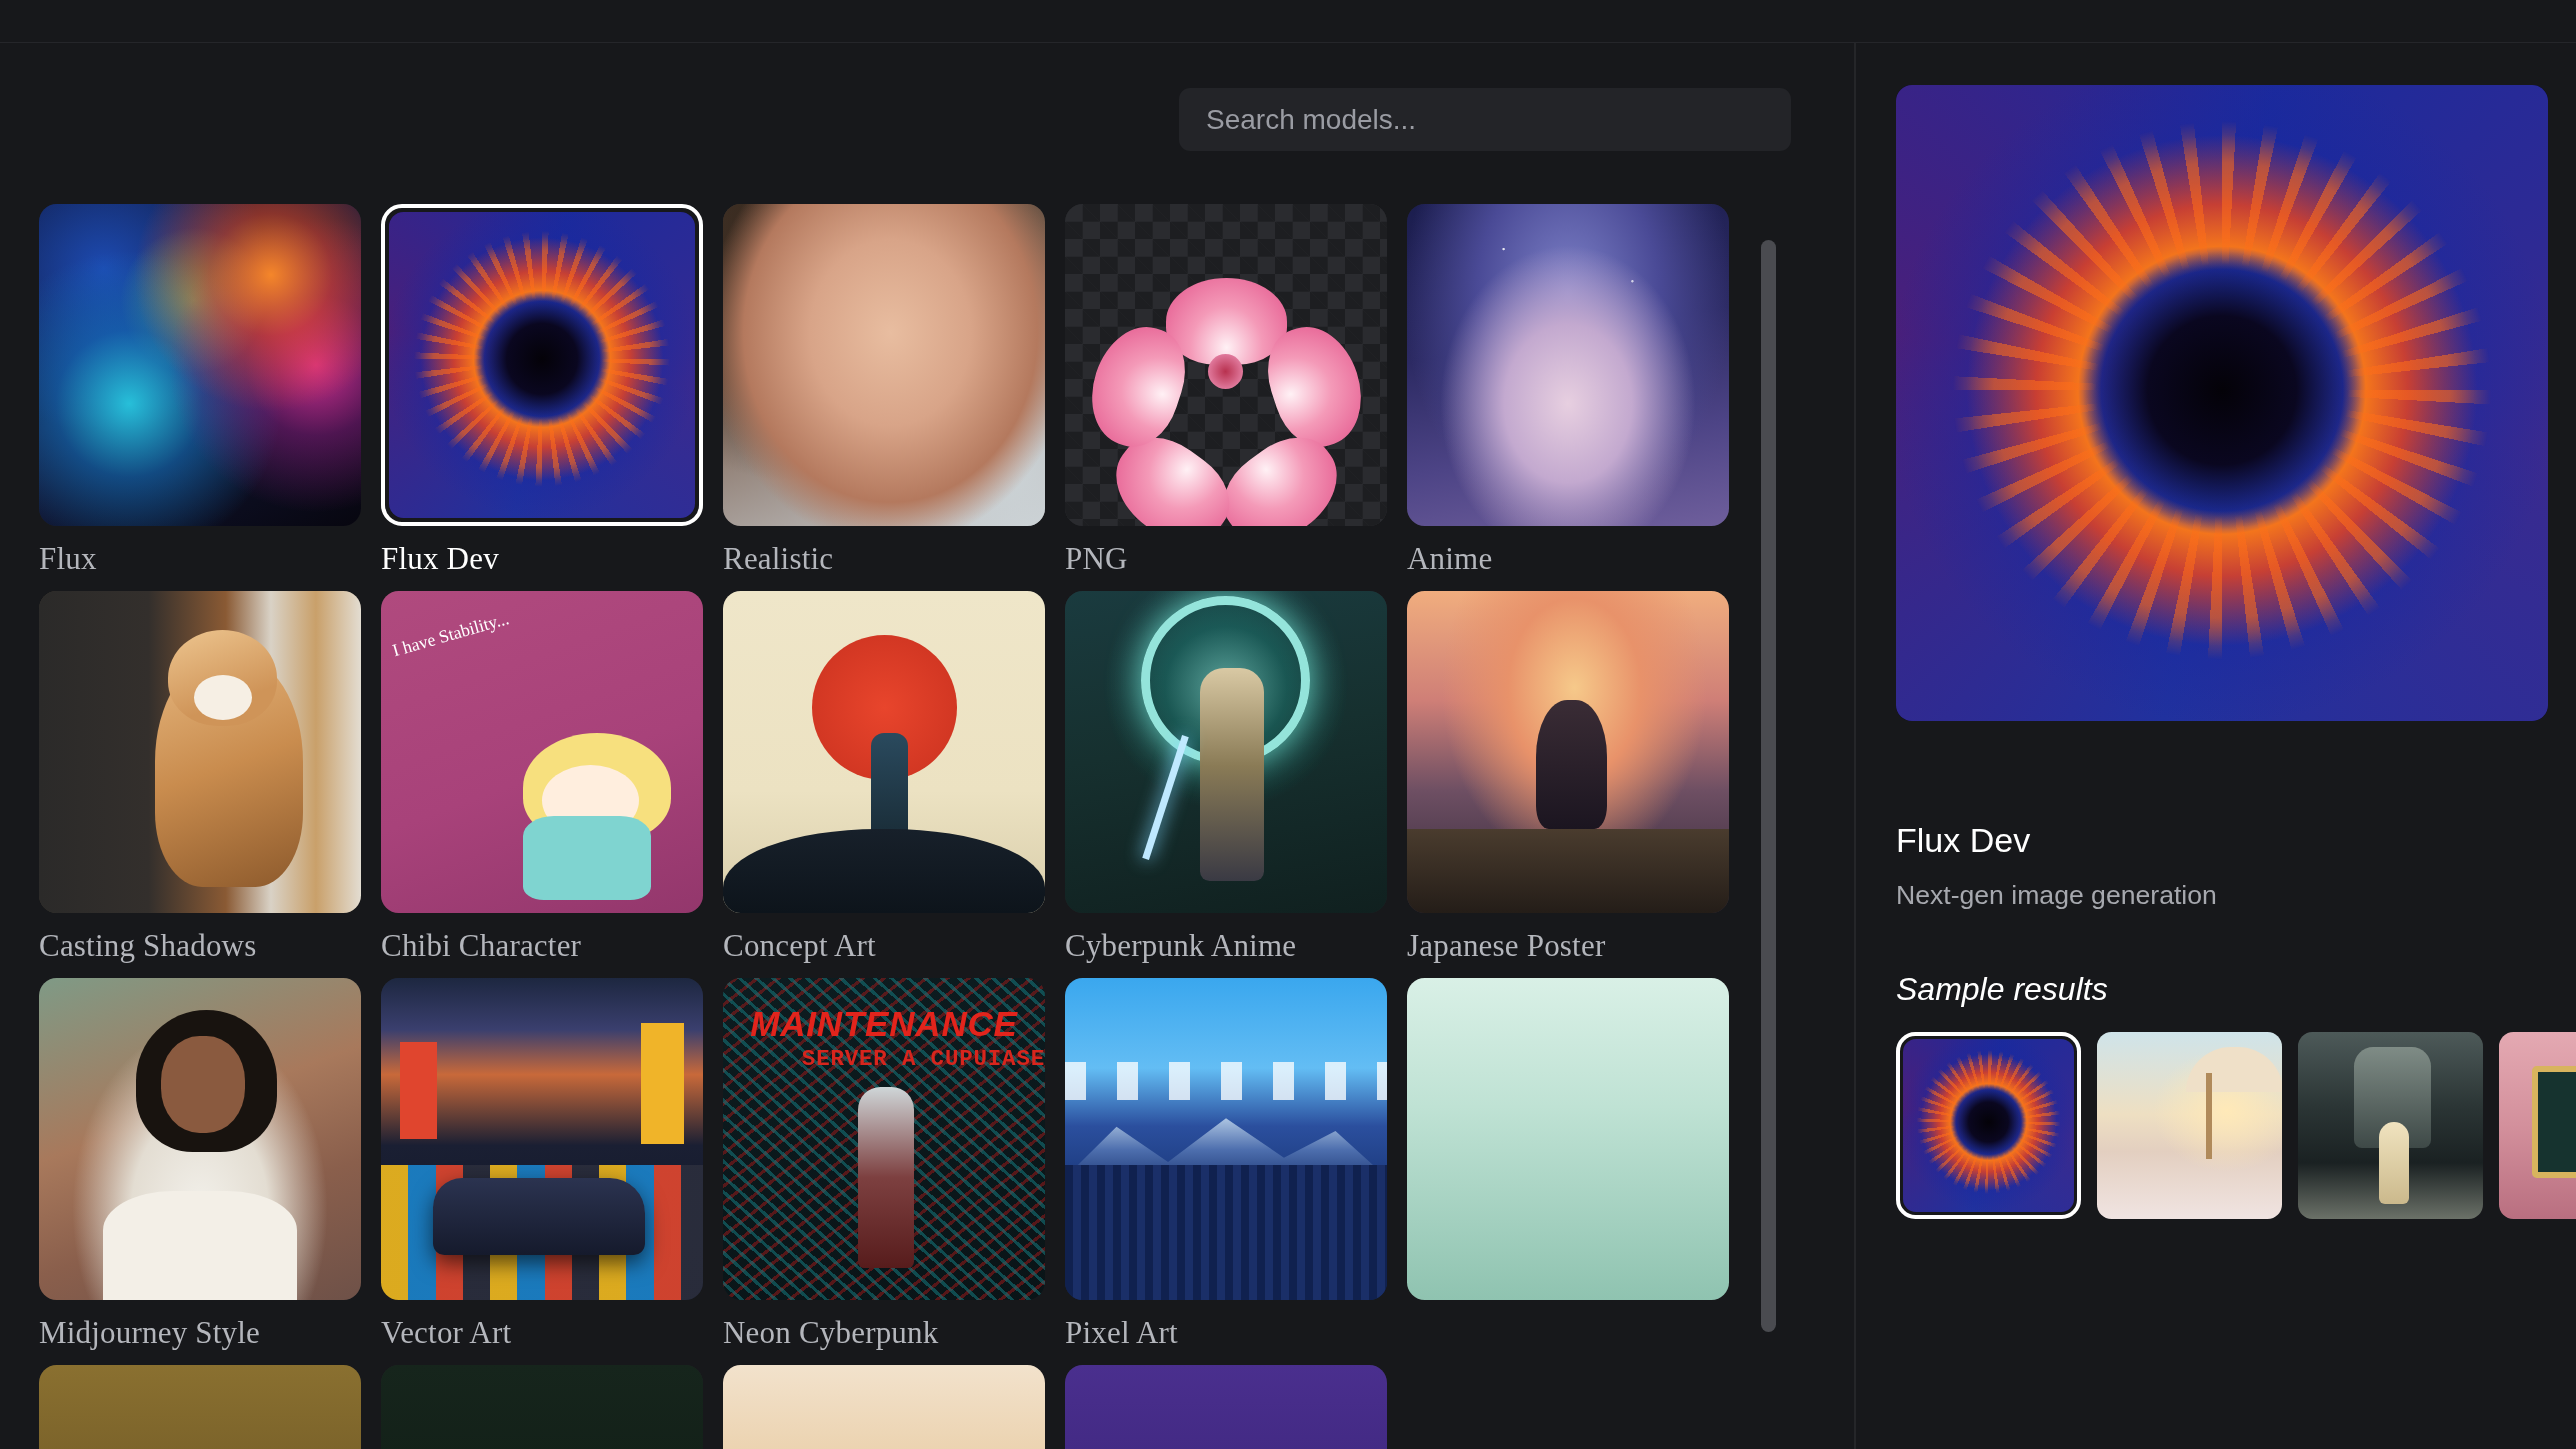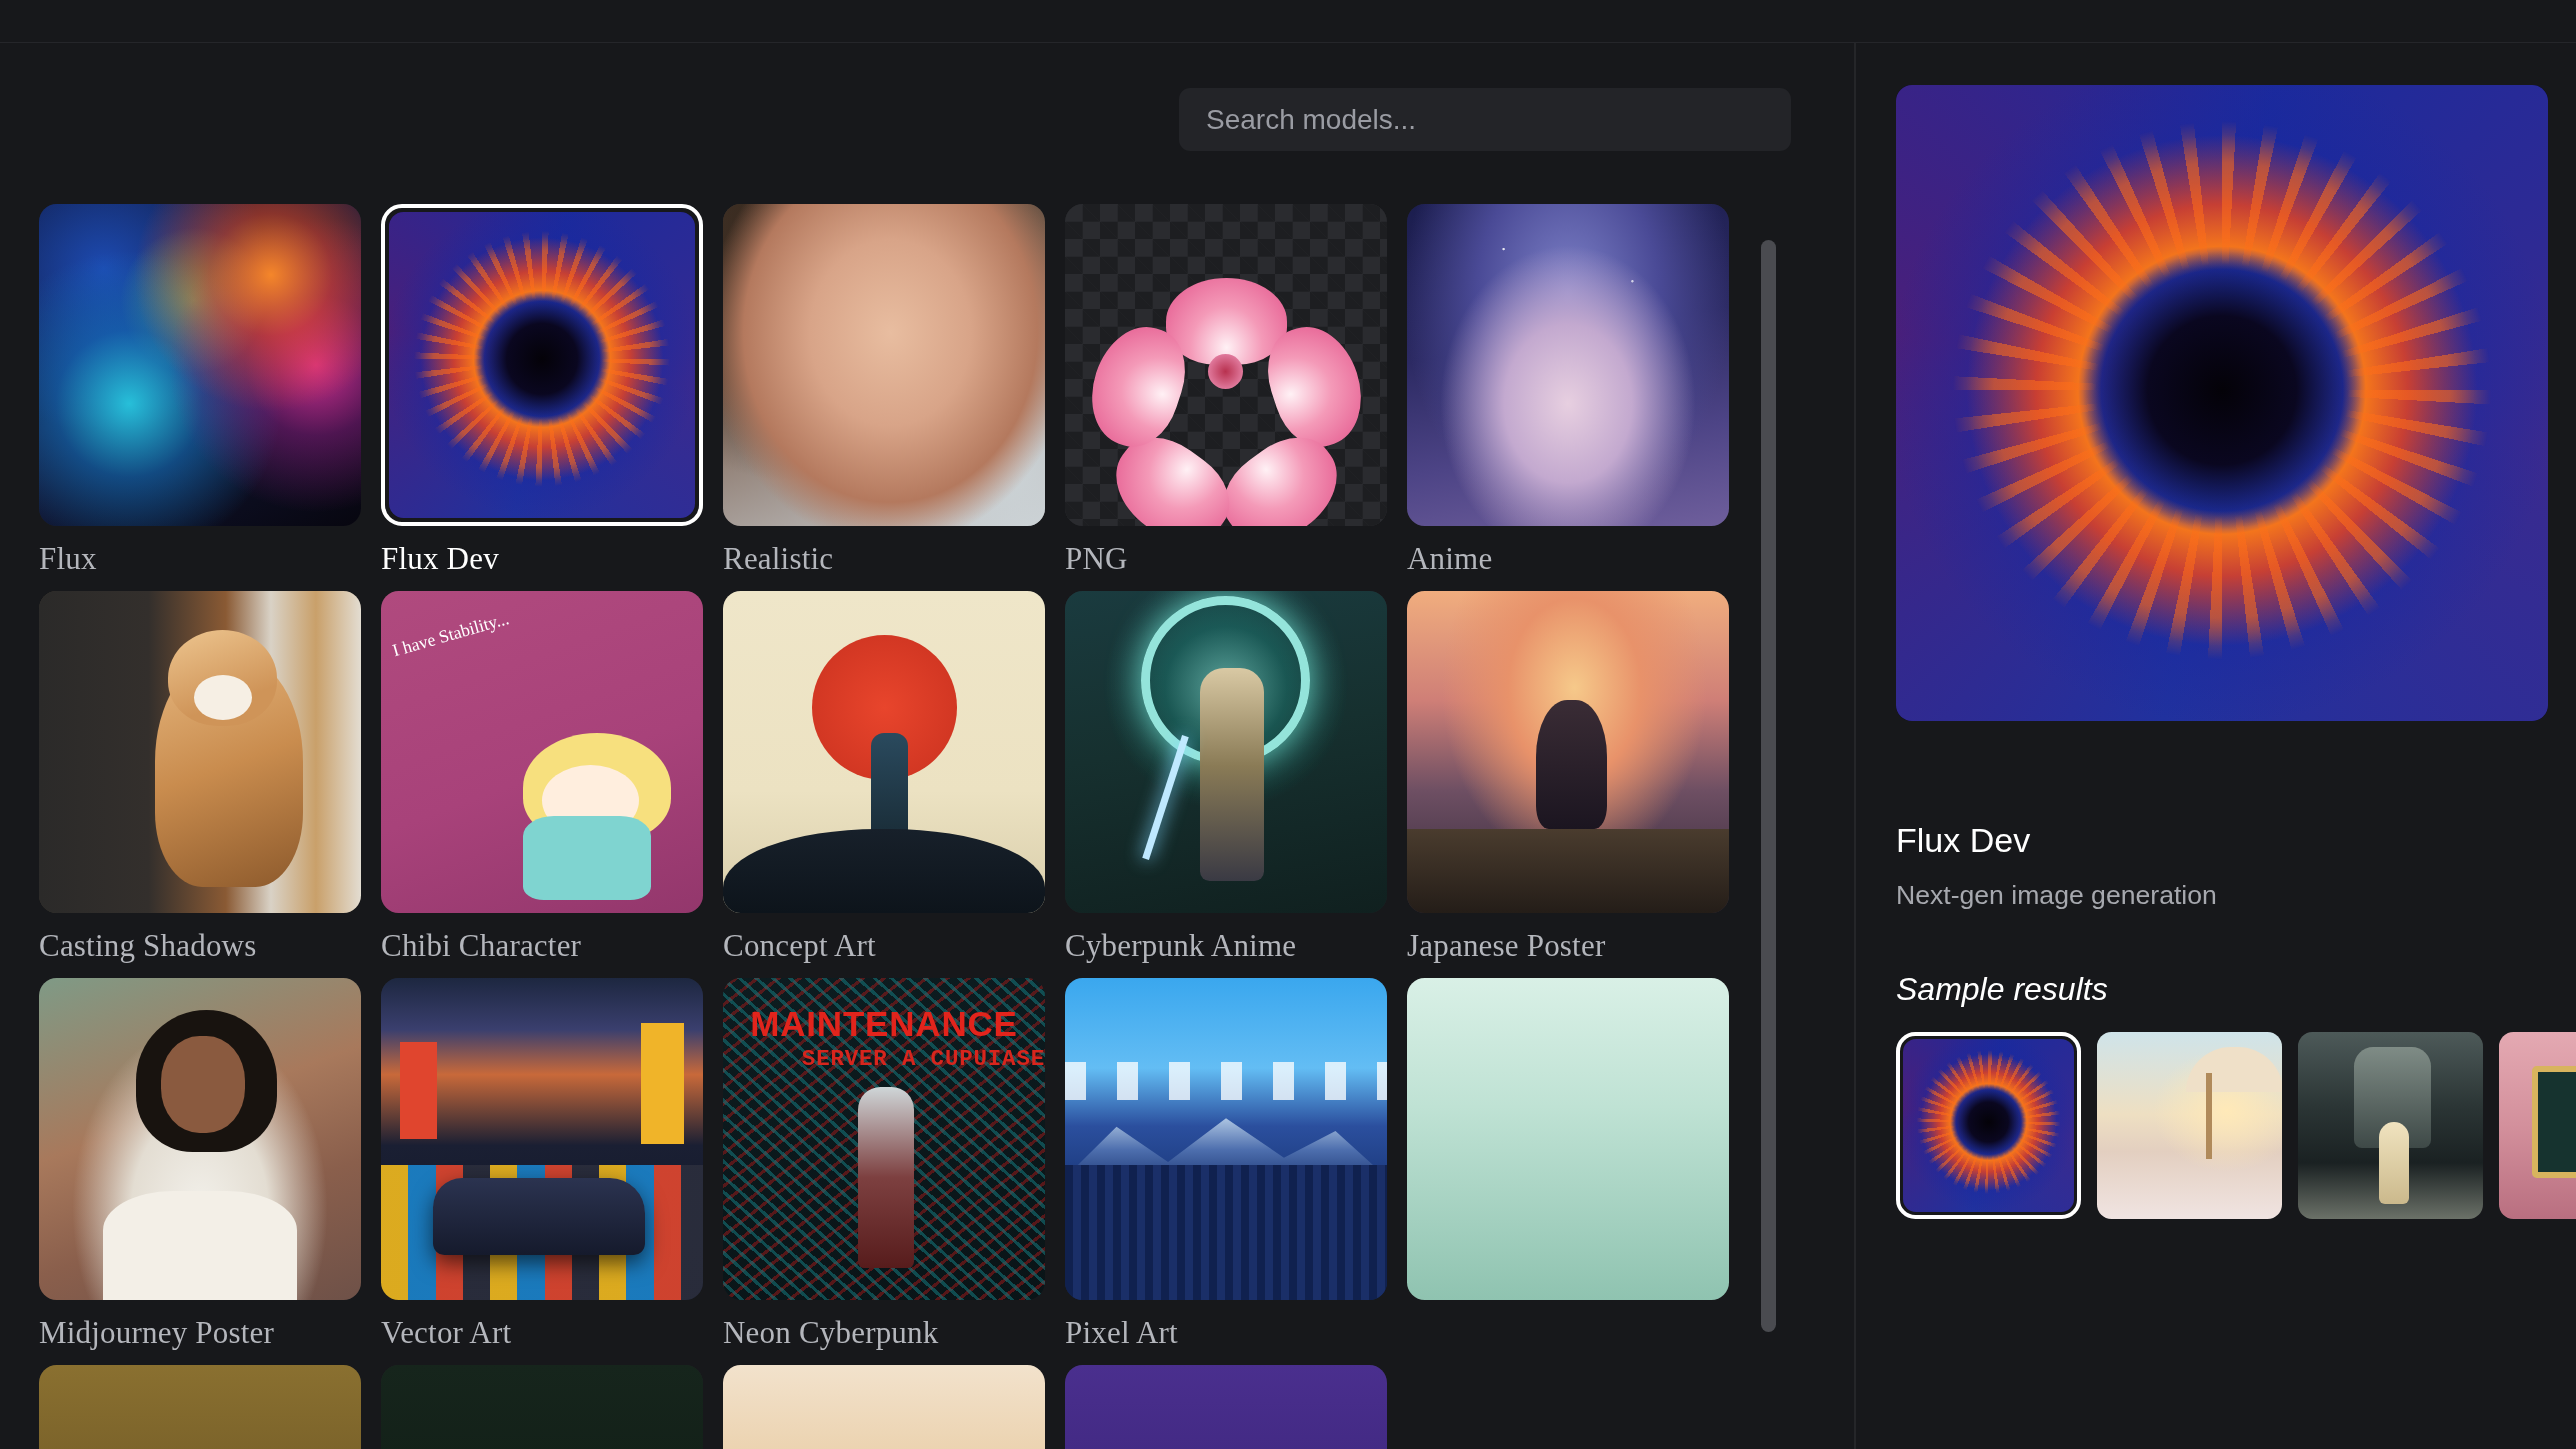--- a/index.html
+++ b/index.html
@@ -211,21 +211,21 @@
   .art-vector .sign1 { position:absolute; left:6%; top:20%; width:37px; height:97px; background:#e0452e; }
   .art-vector .sign2 { position:absolute; right:6%; top:14%; width:43px; height:121px; background:#f0b429; }
 
   .art-neon {
     background:
       repeating-linear-gradient(42deg, rgba(20,120,125,.55) 0 3.2px, transparent 3.2px 11.3px),
       repeating-linear-gradient(-38deg, rgba(160,25,25,.5) 0 3.2px, transparent 3.2px 13px),
       linear-gradient(170deg,#0d1c20 0%, #0a1417 100%);
   }
   .art-neon .t1 { position:absolute; left:0; top:8%; width:100%; text-align:center;
-    color:#e2241c; font-size:35px; font-weight:bold; letter-spacing:0.8px; font-family:"Liberation Sans", sans-serif; }
+    color:#e2241c; font-size:35px; font-weight:bold; letter-spacing:0.8px; font-family:"Liberation Sans", sans-serif;font-style:italic; }
   .art-neon .t2 { position:absolute; left:0; top:21%; width:100%; text-align:right;
     color:#d7251d; font-size:22.5px; font-weight:bold; letter-spacing:0.8px; font-family:Liberation Mono, monospace; }
   .art-neon .figure { position:absolute; left:42%; top:34%; width:56px; height:56%;
     background: linear-gradient(180deg,#cfd6d8 0%, #7d4040 50%, #571c1c 100%); border-radius:22.5px 22.5px 6.4px 6.4px; }
 
   .art-pixel {
     background: linear-gradient(180deg,#3aa7ee 0%, #63bdf4 28%, #2b4f9e 46%, #15306d 72%, #0d1f4a 100%);
   }
   .art-pixel .clouds { position:absolute; left:0; top:26%; width:100%; height:12%;
     background: repeating-linear-gradient(90deg, rgba(255,255,255,.9) 0 21px, transparent 21px 52px); opacity:.85; }
@@ -408,21 +408,21 @@
       </div>
 
       <div class="card">
         <div class="thumb-wrap">
           <div class="art art-mid">
             <div class="hair"></div>
             <div class="face"></div>
             <div class="shirt"></div>
           </div>
         </div>
-        <div class="card-label">Midjourney Poster</div>
+        <div class="card-label">Midjourney Style</div>
       </div>
 
       <div class="card">
         <div class="thumb-wrap">
           <div class="art art-vector">
             <div class="sign1"></div>
             <div class="sign2"></div>
             <div class="street"></div>
             <div class="car"></div>
           </div>

